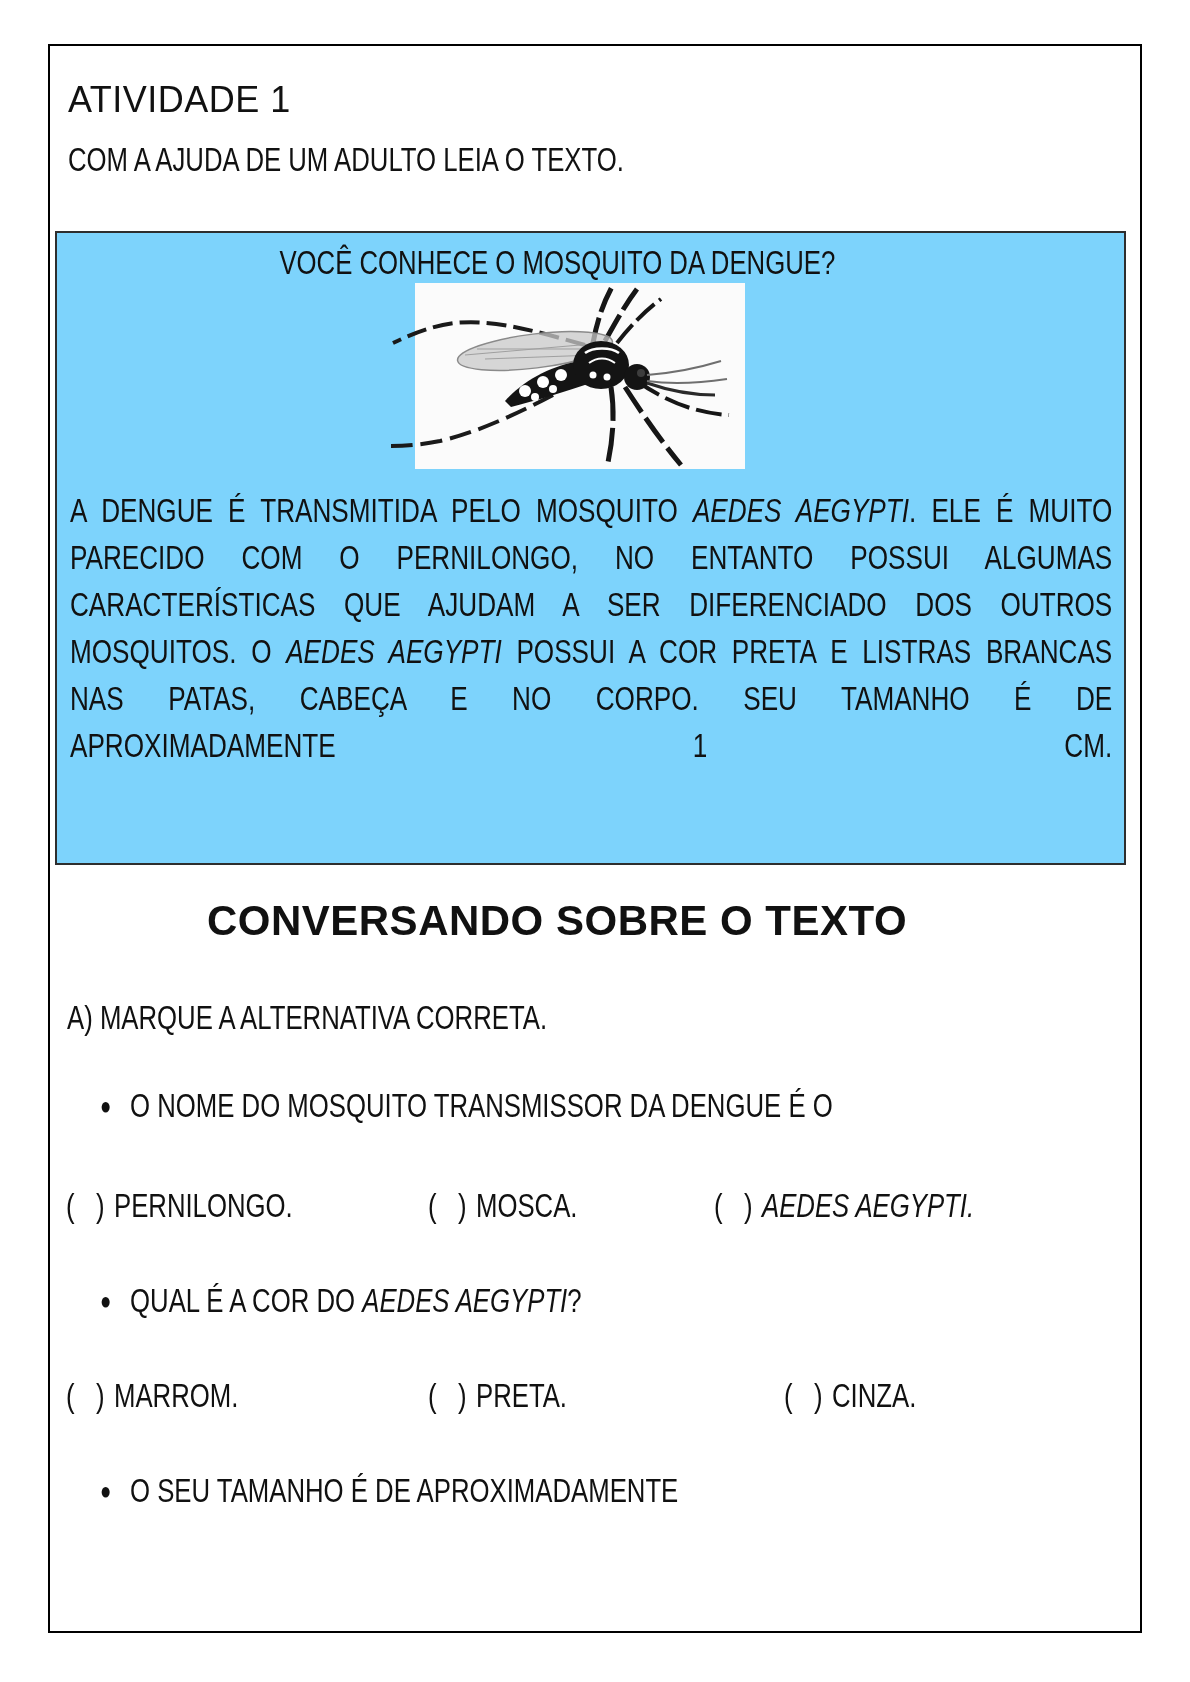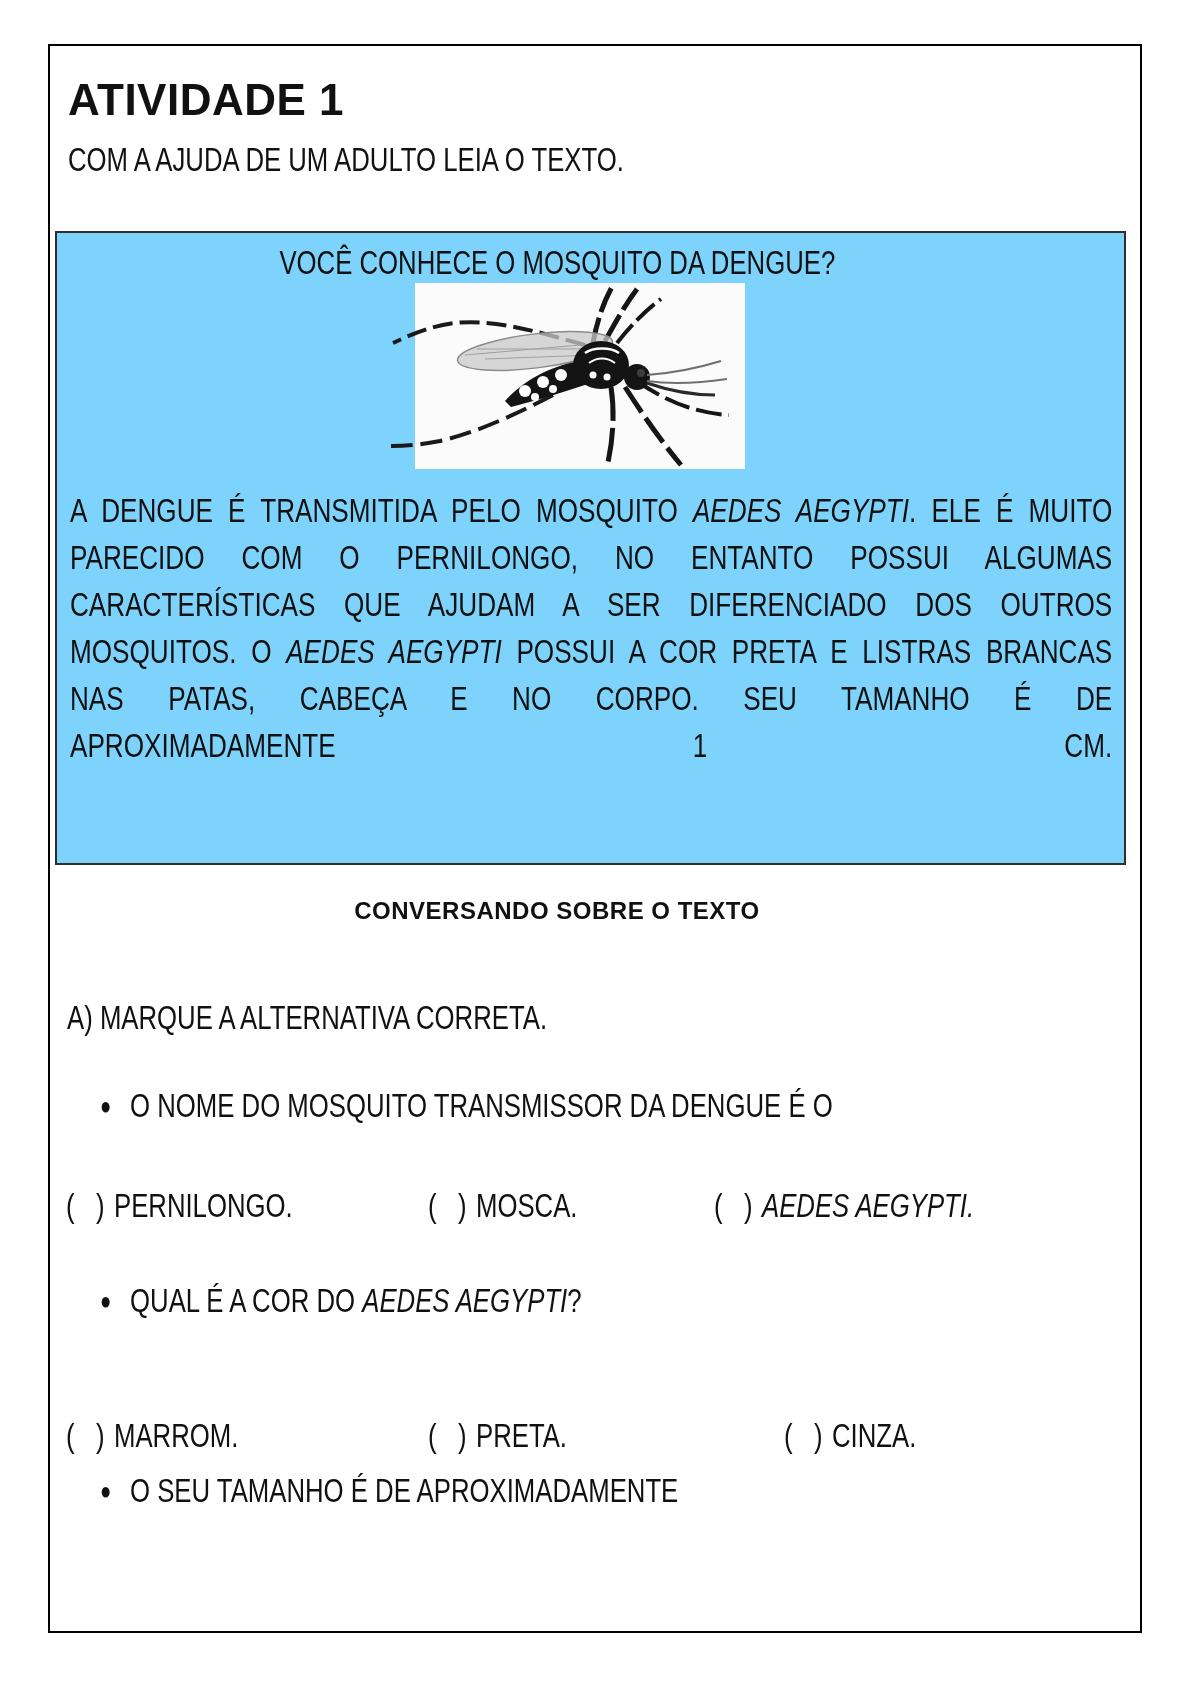--- a/index.html
+++ b/index.html
@@ -30,21 +30,21 @@
     font-size: 33px;
     line-height: 40px;
     transform: scaleX(0.78);
     transform-origin: 0 50%;
     white-space: nowrap;
     display: inline-block;
   }
   .abs { position: absolute; }
   .activity-title {
     left: 68px; top: 80px;
-    font-size: 44px; font-weight: bold;
+    font-size: 36px; font-weight: normal;
     letter-spacing: 0.5px;
   }
   .instruction { left: 68px; top: 140px; }
   .text-box {
     position: absolute;
     left: 55px; top: 231px;
     width: 1071px; height: 634px;
     border: 2px solid #2e2e2e;
     box-sizing: border-box;
     background: #7dd3fc;
@@ -76,38 +76,38 @@
   }
   .pline { text-align: justify; text-align-last: justify; }
   .pline-last { text-align: left; }
   .it { font-style: italic; }
   .section-title-wrap {
     position: absolute;
     left: 0; right: 76px; top: 897px;
     text-align: center;
   }
   .section-title {
-    font-size: 24px; font-weight: bold;
+    font-size: 42px; font-weight: bold;
     letter-spacing: 0.5px;
     display: inline-block;
   }
   .question-a { left: 67px; top: 998px; }
   .bullet-line { left: 100px; }
   .b1 { top: 1086px; }
   .b2 { top: 1281px; }
   .b3 { top: 1471px; }
   .bullet-dot {
     display: inline-block;
     font-size: 24px;
     vertical-align: 3px;
     margin-right: 24px;
   }
   .opt-row { position: absolute; left: 0; top: 0; width: 1190px; height: 44px; }
   .r1 { top: 1186px; }
-  .r2 { top: 1416px; }
+  .r2 { top: 1376px; }
   .r3 { top: 1566px; }
   .opt { position: absolute; }
   .r1 .c1, .r2 .c1, .r3 .c1 { left: 66px; }
   .r1 .c2, .r2 .c2 { left: 428px; }
   .r3 .c2 { left: 430px; }
   .r1 .c3 { left: 714px; }
   .r2 .c3 { left: 784px; }
   .r3 .c3 { left: 786px; }
   .marker { white-space: pre; margin-right: 12px; }
 </style>

